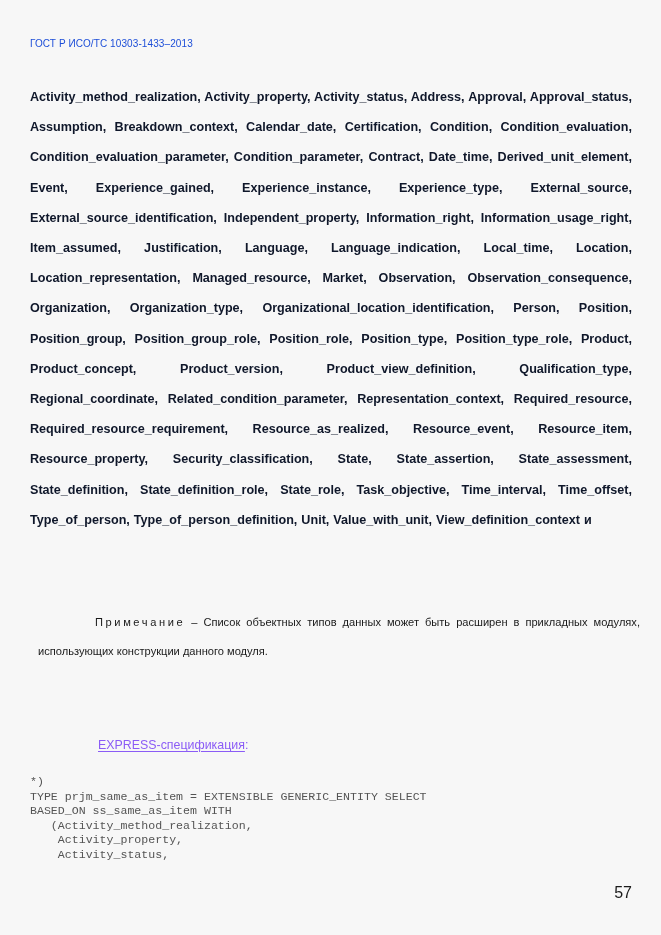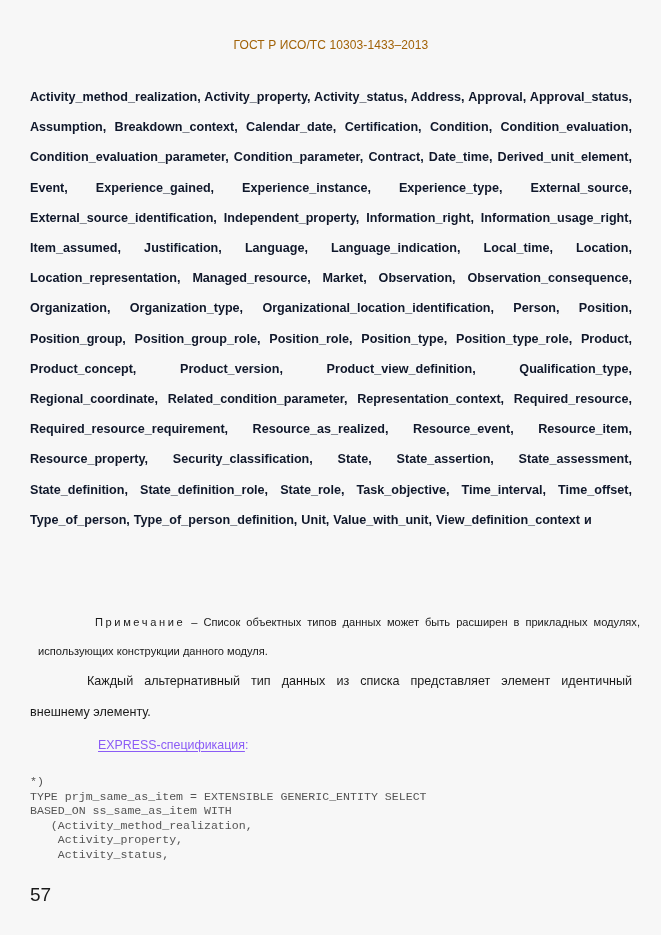--- a/index.html
+++ b/index.html
@@ -26,25 +26,25 @@
     height: 935px;
     box-sizing: border-box;
   }
 
   
   .page-header {
     position: absolute;
     top: 38px;
     left: 30px;
     width: 602px;
-    text-align: center;
+    text-align: left;
     font-family: "Liberation Sans", sans-serif;
-    font-size: 12px;
+    font-size: 10px;
     letter-spacing: 0.1px;
-    color: #a16207;
+    color: #1d4ed8;
     white-space: nowrap;
   }
 
   
   .entity-list {
     position: absolute;
     top: 82px;
     left: 30px;
     width: 602px;
     font-family: "Liberation Sans", sans-serif;
@@ -125,42 +125,42 @@
     white-space: pre;
     color: #545454;
   }
 
   
   .folio {
     position: absolute;
     top: 884px;
     left: 30px;
     width: 602px;
+    text-align: right;
     font-family: "Liberation Sans", sans-serif;
-    font-size: 19px;
+    font-size: 16px;
     color: #1a1a1a;
   }
 </style>
 </head>
 <body>
 
 <div class="page">
 
   <div class="page-header">ГОСТ Р ИСО/ТС 10303-1433–2013</div>
 
   <div class="entity-list">
     <span>Activity_method_realization, Activity_property, Activity_status, Address, Approval, Approval_status, Assumption, Breakdown_context, Calendar_date, Certification, Condition, Condition_evaluation, Condition_evaluation_parameter, Condition_parameter, Contract, Date_time, Derived_unit_element, Event, Experience_gained, Experience_instance, Experience_type, External_source, External_source_identification, Independent_property, Information_right, Information_usage_right, Item_assumed, Justification, Language, Language_indication, Local_time, Location, Location_representation, Managed_resource, Market, Observation, Observation_consequence, Organization, Organization_type, Organizational_location_identification, Person, Position, Position_group, Position_group_role, Position_role, Position_type, Position_type_role, Product, Product_concept, Product_version, Product_view_definition, Qualification_type, Regional_coordinate, Related_condition_parameter, Representation_context, Required_resource, Required_resource_requirement, Resource_as_realized, Resource_event, Resource_item, Resource_property, Security_classification, State, State_assertion, State_assessment, State_definition, State_definition_role, State_role, Task_objective, Time_interval, Time_offset, Type_of_person, Type_of_person_definition, Unit, Value_with_unit, View_definition_context и</span>
   </div>
 
   <div class="note">
     <span class="note-label">Примечание</span><span class="note-dash">&nbsp;</span><span class="note-dash">–</span>
     <span>Список объектных типов данных может быть расширен в прикладных модулях, использующих конструкции данного модуля.</span>
   </div>
 
-  <div class="para para-identity">Каждый альтернативный тип данных из списка представляет элемент идентичный внешнему элементу.</div>
 
   <div class="express-heading">
     <span class="underlined">EXPRESS-спецификация</span><span>:</span>
   </div>
 
   <pre class="express-code">*)
 TYPE prjm_same_as_item = EXTENSIBLE GENERIC_ENTITY SELECT
 BASED_ON ss_same_as_item WITH
    (Activity_method_realization,
     Activity_property,

